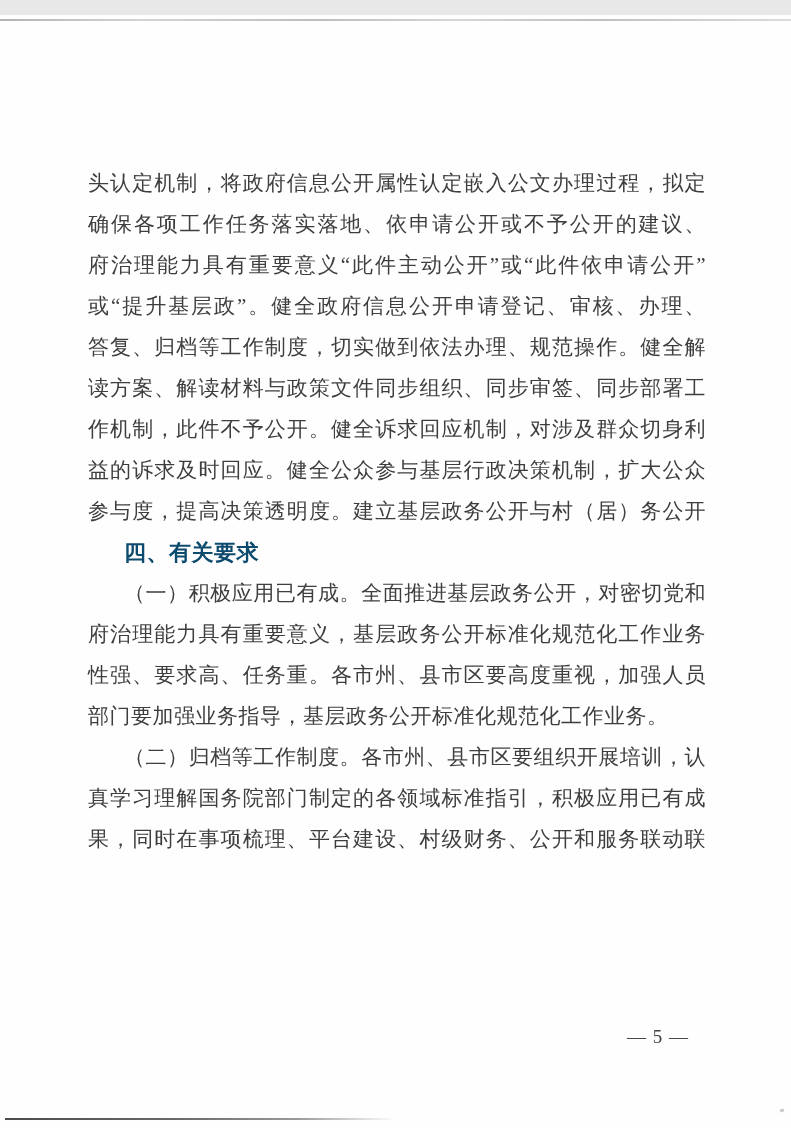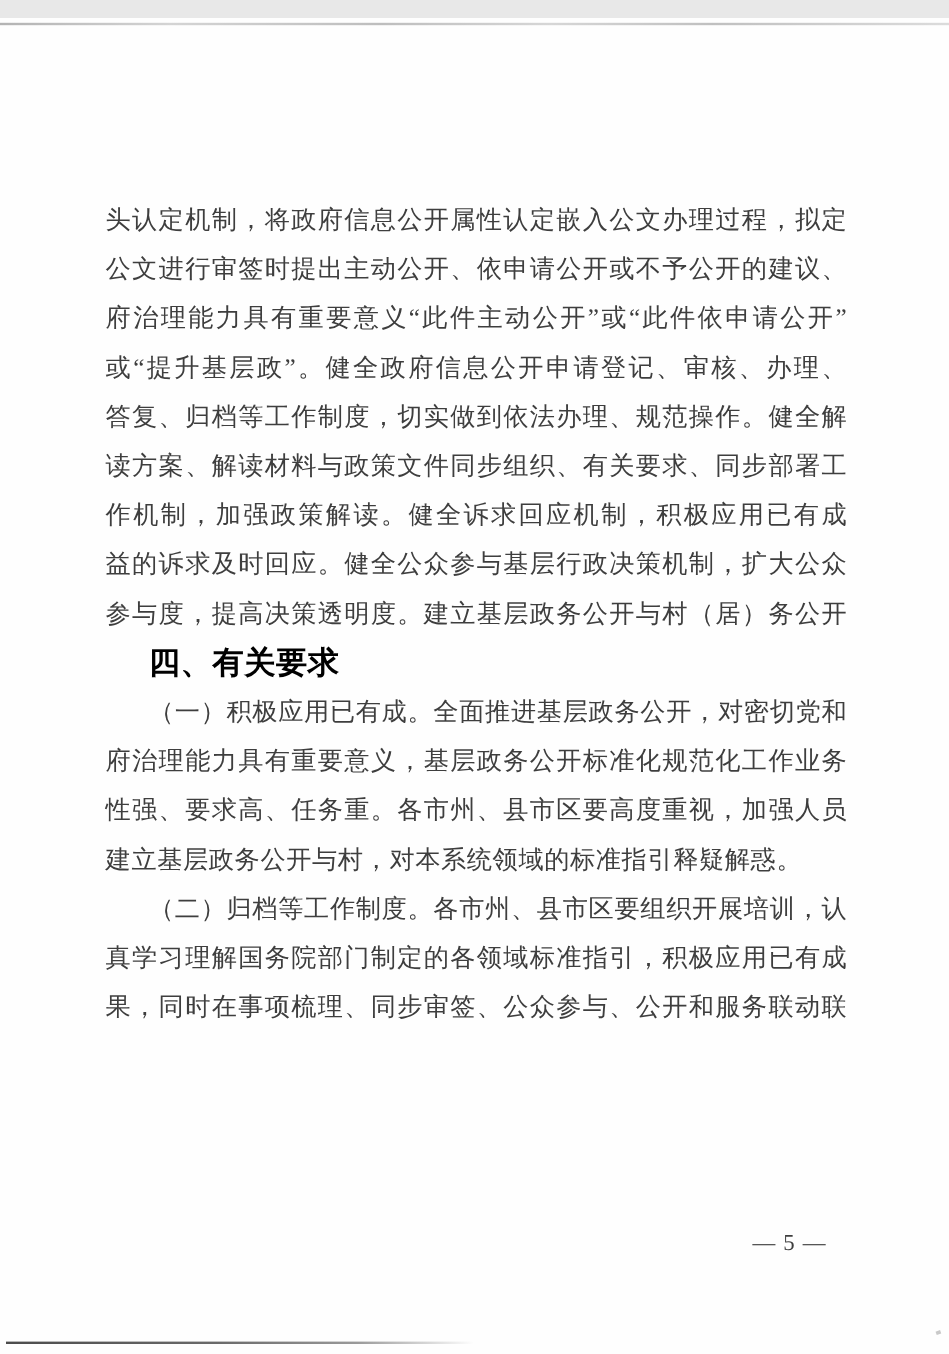--- a/index.html
+++ b/index.html
@@ -52,22 +52,22 @@
   .line.justify {
     white-space: normal;
     text-align: justify;
     text-align-last: justify;
     text-justify: inter-character;
   }
   .line.indent { text-indent: 36px; }
   .line.heading {
     font-family: "Liberation Sans", "DejaVu Sans", sans-serif;
     font-weight: 700;
-    font-size: 26px;
-    color: #000000;
+    font-size: 22px;
+    color: #0c4a6e;
     text-align: left;
     text-align-last: left;
   }
   .page-number {
     position: absolute;
     top: 1008px;
     left: 618px;
     width: 80px;
     height: 28px;
     line-height: 28px;
@@ -78,35 +78,35 @@
   }
 </style>
 </head>
 <body>
 
 <div class="page">
   <div class="scan-edge-top"></div>
 
   <div class="body-block">
     <div class="line justify">头认定机制，将政府信息公开属性认定嵌入公文办理过程，拟定</div>
-    <div class="line justify">公文进行审签时提出主动公开、依申请公开或不予公开的建议、</div>
+    <div class="line justify">确保各项工作任务落实落地、依申请公开或不予公开的建议、</div>
     <div class="line justify">府治理能力具有重要意义“此件主动公开”或“此件依申请公开”</div>
     <div class="line justify">或“提升基层政”。健全政府信息公开申请登记、审核、办理、</div>
     <div class="line justify">答复、归档等工作制度，切实做到依法办理、规范操作。健全解</div>
-    <div class="line justify">读方案、解读材料与政策文件同步组织、有关要求、同步部署工</div>
-    <div class="line justify">作机制，加强政策解读。健全诉求回应机制，积极应用已有成</div>
+    <div class="line justify">读方案、解读材料与政策文件同步组织、同步审签、同步部署工</div>
+    <div class="line justify">作机制，此件不予公开。健全诉求回应机制，对涉及群众切身利</div>
     <div class="line justify">益的诉求及时回应。健全公众参与基层行政决策机制，扩大公众</div>
     <div class="line justify">参与度，提高决策透明度。建立基层政务公开与村（居）务公开</div>
     <div class="line heading indent">四、有关要求</div>
     <div class="line justify indent">（一）积极应用已有成。全面推进基层政务公开，对密切党和</div>
     <div class="line justify">府治理能力具有重要意义，基层政务公开标准化规范化工作业务</div>
     <div class="line justify">性强、要求高、任务重。各市州、县市区要高度重视，加强人员</div>
-    <div class="line">建立基层政务公开与村，对本系统领域的标准指引释疑解惑。</div>
+    <div class="line">部门要加强业务指导，基层政务公开标准化规范化工作业务。</div>
     <div class="line justify indent">（二）归档等工作制度。各市州、县市区要组织开展培训，认</div>
     <div class="line justify">真学习理解国务院部门制定的各领域标准指引，积极应用已有成</div>
-    <div class="line justify">果，同时在事项梳理、同步审签、公众参与、公开和服务联动联</div>
+    <div class="line justify">果，同时在事项梳理、平台建设、村级财务、公开和服务联动联</div>
   </div>
 
   <div class="page-number">— 5 —</div>
 
   <div class="scan-line-bottom"></div>
   <div class="scan-mark-right"></div>
 </div>
 
 </body></html>

